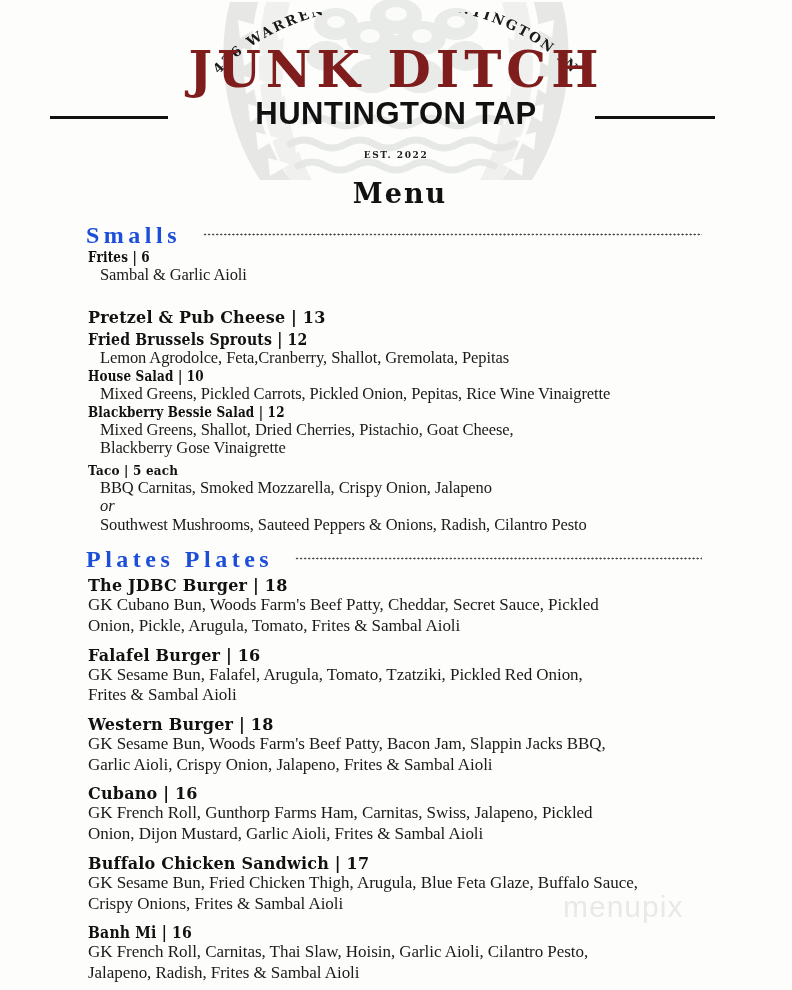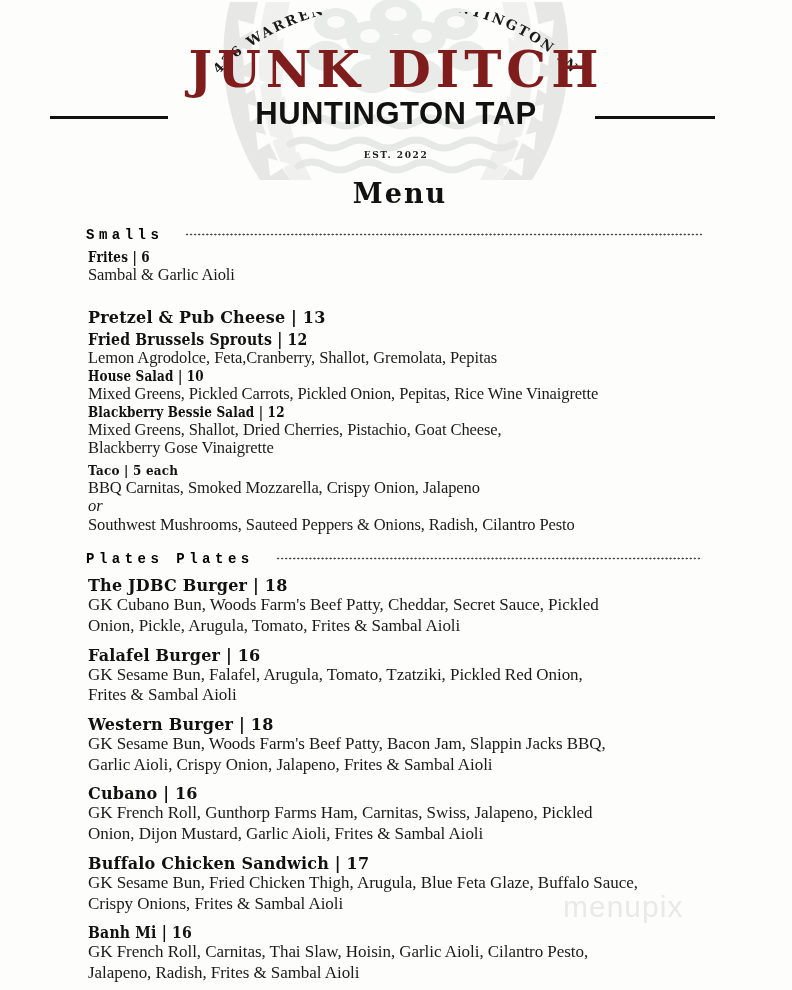--- a/index.html
+++ b/index.html
@@ -108,25 +108,25 @@
   .section { position: relative; }
 
   .section-head {
     display: flex;
     align-items: center;
     padding-left: 86px;
     padding-right: 90px;
     height: 26px;
   }
   .section-title {
-    font-family: Liberation Mono, monospace;
-    font-weight: bold;
-    font-size: 14px;
+    font-family: Liberation Serif, serif;
+    font-weight: bold;
+    font-size: 24px;
     letter-spacing: 4.5px;
-    color: #000000;
+    color: #1d4ed8;
     white-space: nowrap;
     flex: 0 0 auto;
   }
   .leader {
     flex: 1 1 auto;
     margin-left: 22px;
     margin-bottom: 2px;
     height: 3px;
     background-image: radial-gradient(circle, #4a4a4a 0.9px, rgba(0,0,0,0) 1.1px);
     background-size: 4.05px 3px;
@@ -146,20 +146,21 @@
   }
 
   
   .smalls .item-head { font-size: 15px; letter-spacing: 0.2px; }
   .smalls .item-desc {
     font-family: "Liberation Serif", serif;
     font-size: 16.5px;
     color: #1a1a1a;
     line-height: 1.04;
     letter-spacing: -0.1px;
+    margin-left: 12px;
   }
   .smalls .item { margin-bottom: 2px; }
 
   
   .tight  { transform: scaleX(0.88); transform-origin: left center; display: inline-block; }
   .tighter{ transform: scaleX(0.80); transform-origin: left center; display: inline-block; }
   .wide   { letter-spacing: 1.1px; }
 
   
   .large .item { margin-bottom: 9px; }

